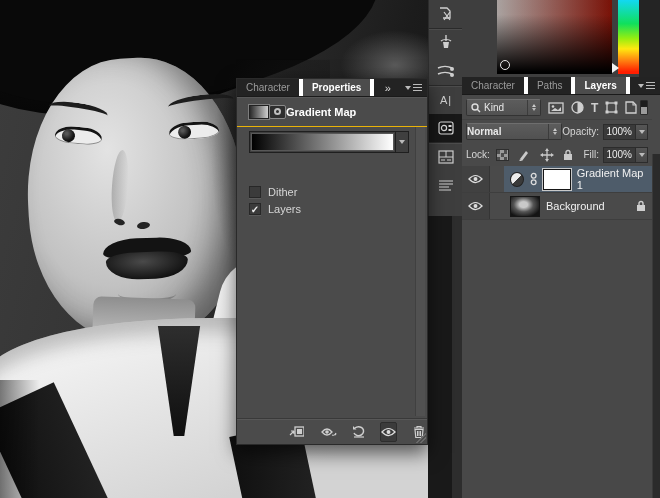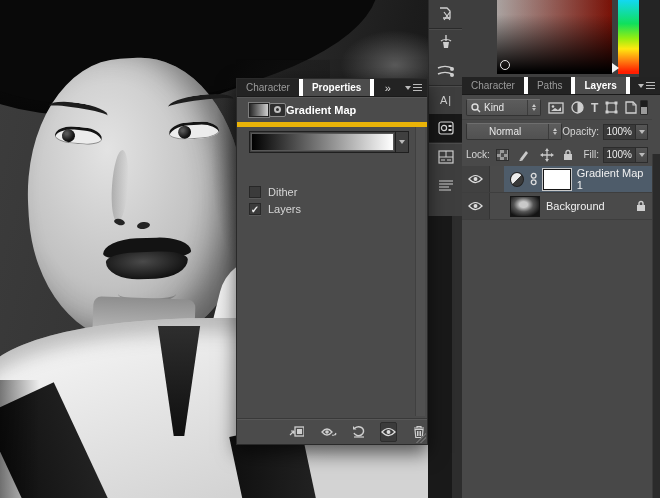--- a/index.html
+++ b/index.html
@@ -60,21 +60,21 @@
   .valbox .val { background:#3a3a3a; border:1px solid #2c2c2c; color:#eee; font-size:10px; width:33px; text-align:right; padding:1px 3px 0 0; }
   .valbox .arr { width:12px; background:linear-gradient(#565656,#484848); border:1px solid #2c2c2c; border-left:none; display:flex; align-items:center; justify-content:center; }
   svg.ico { display:block; }
   .lbl { font-size:10px; color:#d6d6d6; }
 
   
   .props { position:absolute; left:236px; top:78px; width:192px; height:367px; background:#4b4b4b;
            box-shadow:0 8px 18px rgba(0,0,0,.6); border:1px solid #2a2a2a; z-index:30; }
   .props .more { margin-left:auto; color:#ddd; font-size:11px; letter-spacing:-1px; padding:0 4px; display:flex; align-items:center; }
   .props-head { position:absolute; left:0; top:18px; right:0; height:30px; display:flex; align-items:center; gap:0; padding:0 12px;
-                border-bottom:5px solid #eab308; box-shadow:0 1px 0 #575757 inset; }
+                border-bottom:1px solid #eab308; box-shadow:0 1px 0 #575757 inset; }
   .grad-chip { width:20px; height:14px; border:1px solid #222; outline:1px solid #7d7d7d; background:linear-gradient(to right,#2a2a2a,#cfcfcf); }
   .mask-chip { width:17px; height:14px; border:1px solid #8a8a8a; background:#2e2e2e; border-radius:2px; display:flex; align-items:center; justify-content:center; }
   .mask-chip i { width:7px; height:7px; border:2px solid #bfbfbf; border-radius:50%; display:block; }
   .props-title { color:#fff; font-size:11px; font-weight:bold; }
   .grad-bar { position:absolute; left:12px; top:52px; width:160px; height:22px; border:1px solid #1f1f1f; background:#3f3f3f; display:flex; }
   .grad-inner { flex:1; margin:1px; background:linear-gradient(to right,#000,#fff); border:1px solid #585858; }
   .grad-arr { width:13px; display:flex; align-items:center; justify-content:center; border-left:1px solid #1f1f1f; }
   .chk-row { position:absolute; left:12px; display:flex; align-items:center; gap:7px;margin-top:28px; }
   .chk { width:12px; height:12px; background:#3b3b3b; border:1px solid #272727; box-shadow:0 1px 0 #5a5a5a; color:#f0f0f0;
          font-size:10px; font-weight:bold; line-height:11px; text-align:center; }
@@ -111,21 +111,21 @@
   .layers-edge { position:absolute; right:0; top:77px; width:8px; bottom:0; background:#2b2b2b; border-left:1px solid #3a3a3a; }
 
   .layers-body { position:absolute; left:0; top:77px; right:0; bottom:0; }
   .layers-body .tabbar { top:0; }
   .lp-row { position:absolute; left:0; right:8px; display:flex; align-items:center; padding:0 4px; }
   .filter-row { top:19px; height:23px; }
   .kind-dd { width:75px; padding-left:4px; gap:3px; }
   .filter-icons { display:flex; align-items:center; gap:7px; margin-left:7px; color:#cfcfcf; }
   .f-toggle { margin-left:auto; width:8px; height:15px; border:1px solid #2a2a2a; background:linear-gradient(#1d1d1d 50%,#9a9a9a 50%); border-radius:1px; }
   .blend-row { top:42px; height:24px; border-top:1px solid #414141; }
-  .blend-dd { width:107px; padding-left:22px; }
+  .blend-dd { width:107px; padding-left:0;font-weight:bold; }
   .lock-row { top:66px; height:23px; }
   .lock-icons { display:flex; align-items:center; gap:9px; margin-left:6px; color:#c9c9c9; }
   .layer-list { position:absolute; left:0; top:89px; right:8px; }
   .layer-row { display:flex; align-items:center; height:27px; background:#4a4a4a; border-bottom:1px solid #3e3e3e;gap:14px; }
   .layer-row.selected .layer-main { background:#4e5c6a; }
   .eye-col { width:28px; height:100%; background:#414141; border-right:1px solid #353535; display:flex; align-items:center; justify-content:center; }
   .layer-main { flex:1; height:100%; display:flex; align-items:center; gap:6px; padding:0 6px; }
   .adj-circle { width:15px; height:15px; border-radius:50%; border:1px solid #222; background:linear-gradient(135deg,#ededed 48%,#3a3a3a 52%); }
   .mask-thumb { width:30px; height:21px; background:#fff; border:1px solid #161616; box-shadow:0 0 0 1px #c9c9c9; }
   .img-thumb { width:30px; height:21px; border:1px solid #161616; background:radial-gradient(ellipse at 45% 40%,#c9c9c9 18%,#555 45%,#141414 80%); }

